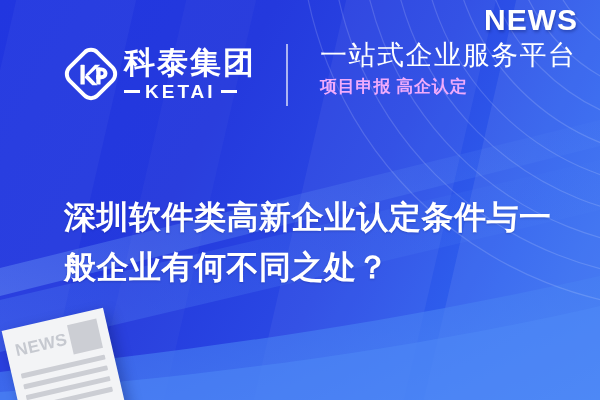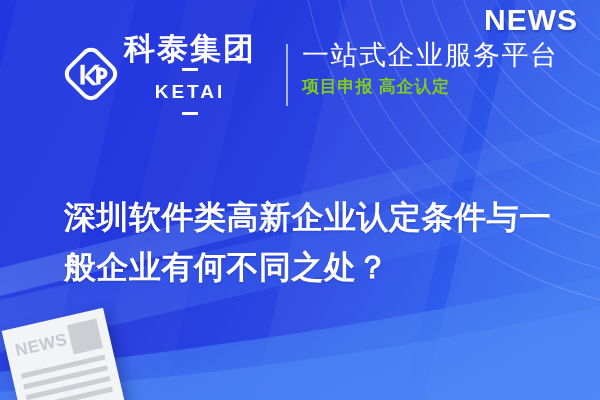--- a/index.html
+++ b/index.html
@@ -79,22 +79,21 @@
     font-weight: 700;
     color: #ffffff;
     letter-spacing: 2px;
     line-height: 1.02;
     white-space: nowrap;
   }
   .logo-en-row {
     display: flex;
     align-items: center;
     margin-top: 4px;
-    gap: 11px;
-    flex-direction: column;
+    gap: 5px;
   }
   .logo-dash {
     display: block;
     width: 16px;
     height: 3px;
     background: #ffffff;
     flex: 0 0 auto;
   }
   .logo-en {
     font-size: 19px;
@@ -109,41 +108,41 @@
     position: absolute;
     left: 286px;
     top: 44px;
     width: 2px;
     height: 62px;
     background: rgba(255,255,255,0.62);
   }
 
   .tagline {
     position: absolute;
-    left: 302px;
+    left: 320px;
     top: 40px;
     width: 270px;
   }
   .tagline-main {
     font-size: 27px;
     color: #ffffff;
     letter-spacing: 1.5px;
     line-height: 1.15;
     font-weight: 400;
     white-space: nowrap;
   }
   .tagline-sub {
     margin-top: 7px;
     font-size: 17px;
     font-weight: 700;
-    color: #84cc16;
+    color: #f0abfc;
     letter-spacing: 0.8px;
     line-height: 1.1;
     white-space: nowrap;
-    font-family: Liberation Sans, sans-serif;
+    font-family: Liberation Serif, serif;
   }
 
   .news-label {
     position: absolute;
     right: 22px;
     top: 3px;
     font-size: 30px;
     font-weight: 700;
     color: #ffffff;
     letter-spacing: 1px;

